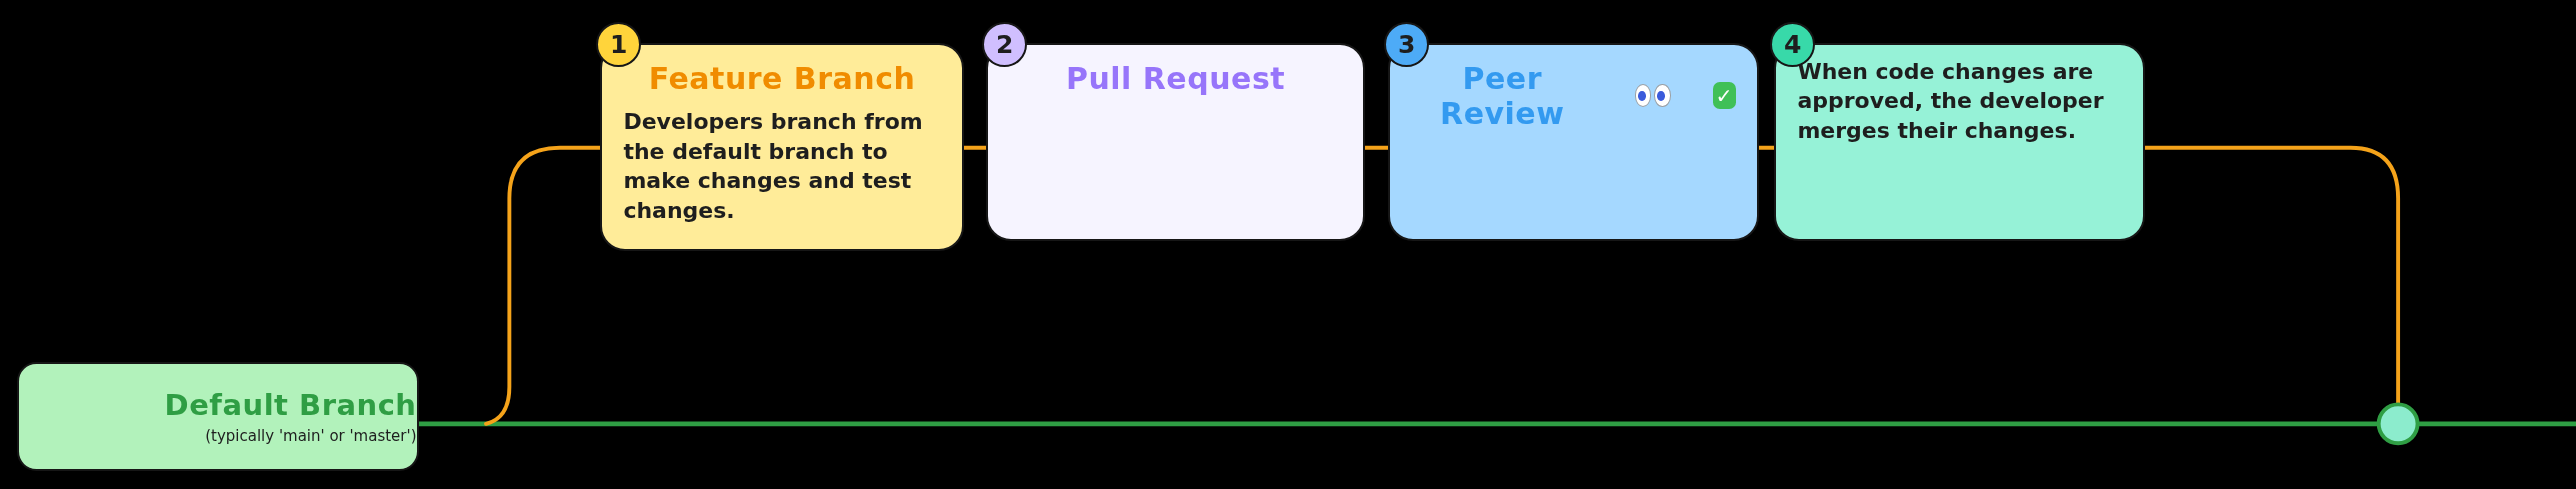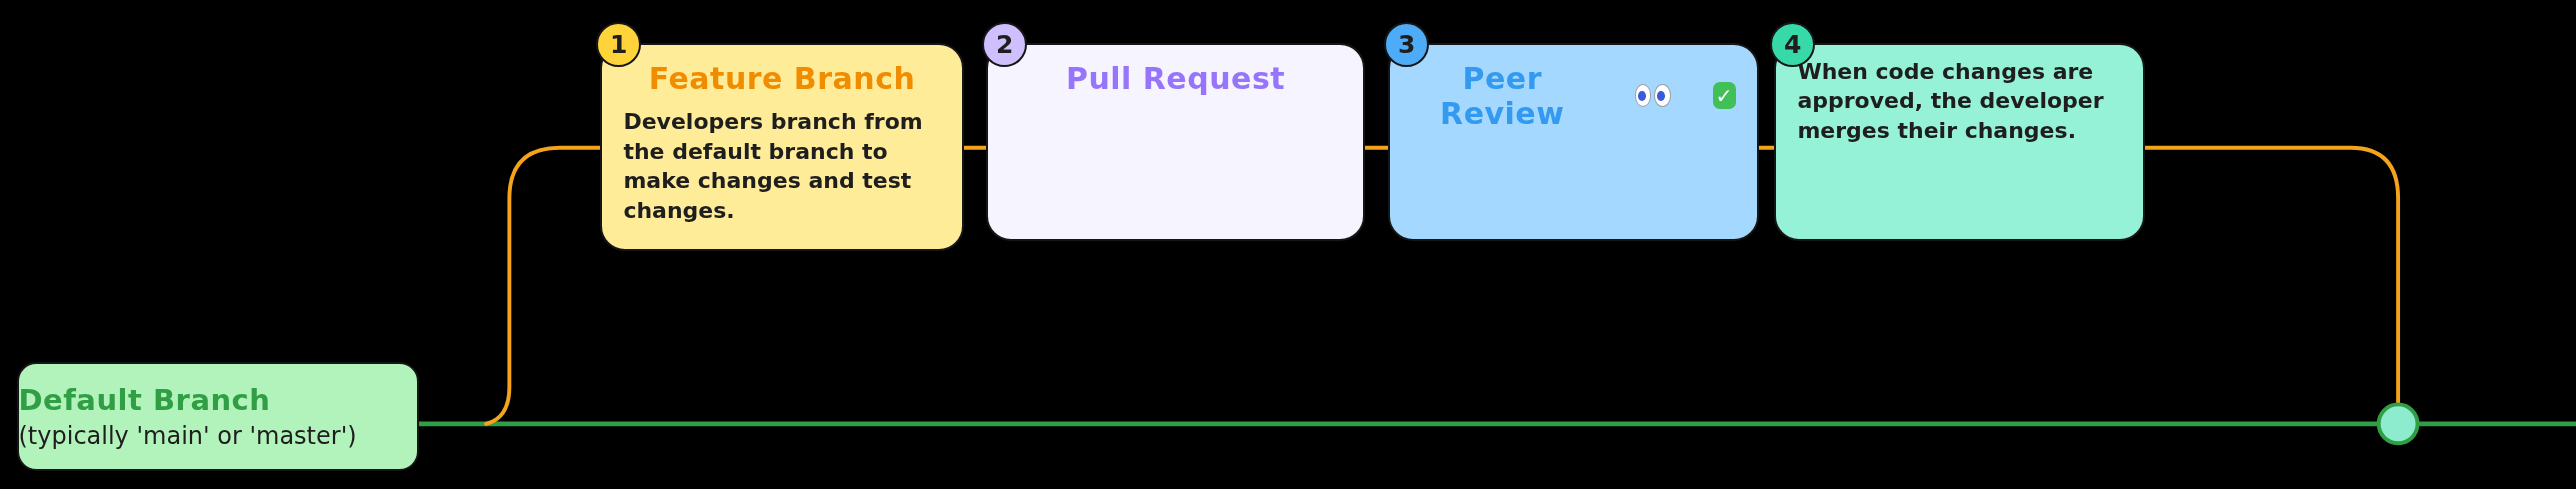--- a/index.html
+++ b/index.html
@@ -27,24 +27,24 @@
     display:flex;align-items:center;justify-content:center;
     font-size:25px;font-weight:700;color:#1e1e1e;
   }
   .step-1{left:600px;width:364px;min-height:208px;}
   .step-2{left:986px;width:379px;min-height:198px;}
   .step-3{left:1388px;width:371px;min-height:198px;}
   .step-4{left:1774px;width:371px;min-height:198px;}
   .default-card{
     position:absolute;left:16.5px;top:362px;width:402px;height:109px;
     box-sizing:border-box;border:2.4px solid #161616;border-radius:19.4px;
-    display:flex;flex-direction:column;align-items:flex-start;justify-content:center;
+    display:flex;flex-direction:column;align-items:flex-end;justify-content:center;
   }
   .default-title{font-size:29px;font-weight:600;letter-spacing:0.5px;}
-  .default-sub{font-size:24px;color:#1e1e1e;margin-top:5.8px;font-weight:500;}
+  .default-sub{font-size:15px;color:#1e1e1e;margin-top:5.8px;font-weight:500;}
   
   .eyes-icon{display:inline-flex;gap:2.9px;margin-left:5.8px;}
   .eye{width:14.6px;height:20.4px;background:#fff;border:1px solid #9aa0a6;border-radius:50%;position:relative;}
   .eye::after{content:"";position:absolute;left:1.9px;top:5.8px;width:7.8px;height:9.7px;border-radius:50%;background:#3b5bdb;}
   
   .check-icon{
     display:inline-flex;align-items:center;justify-content:center;
     width:27px;height:27px;border-radius:6.8px;color:#fff;
     font-size:20.4px;font-weight:700;margin-left:5.8px;
   }

